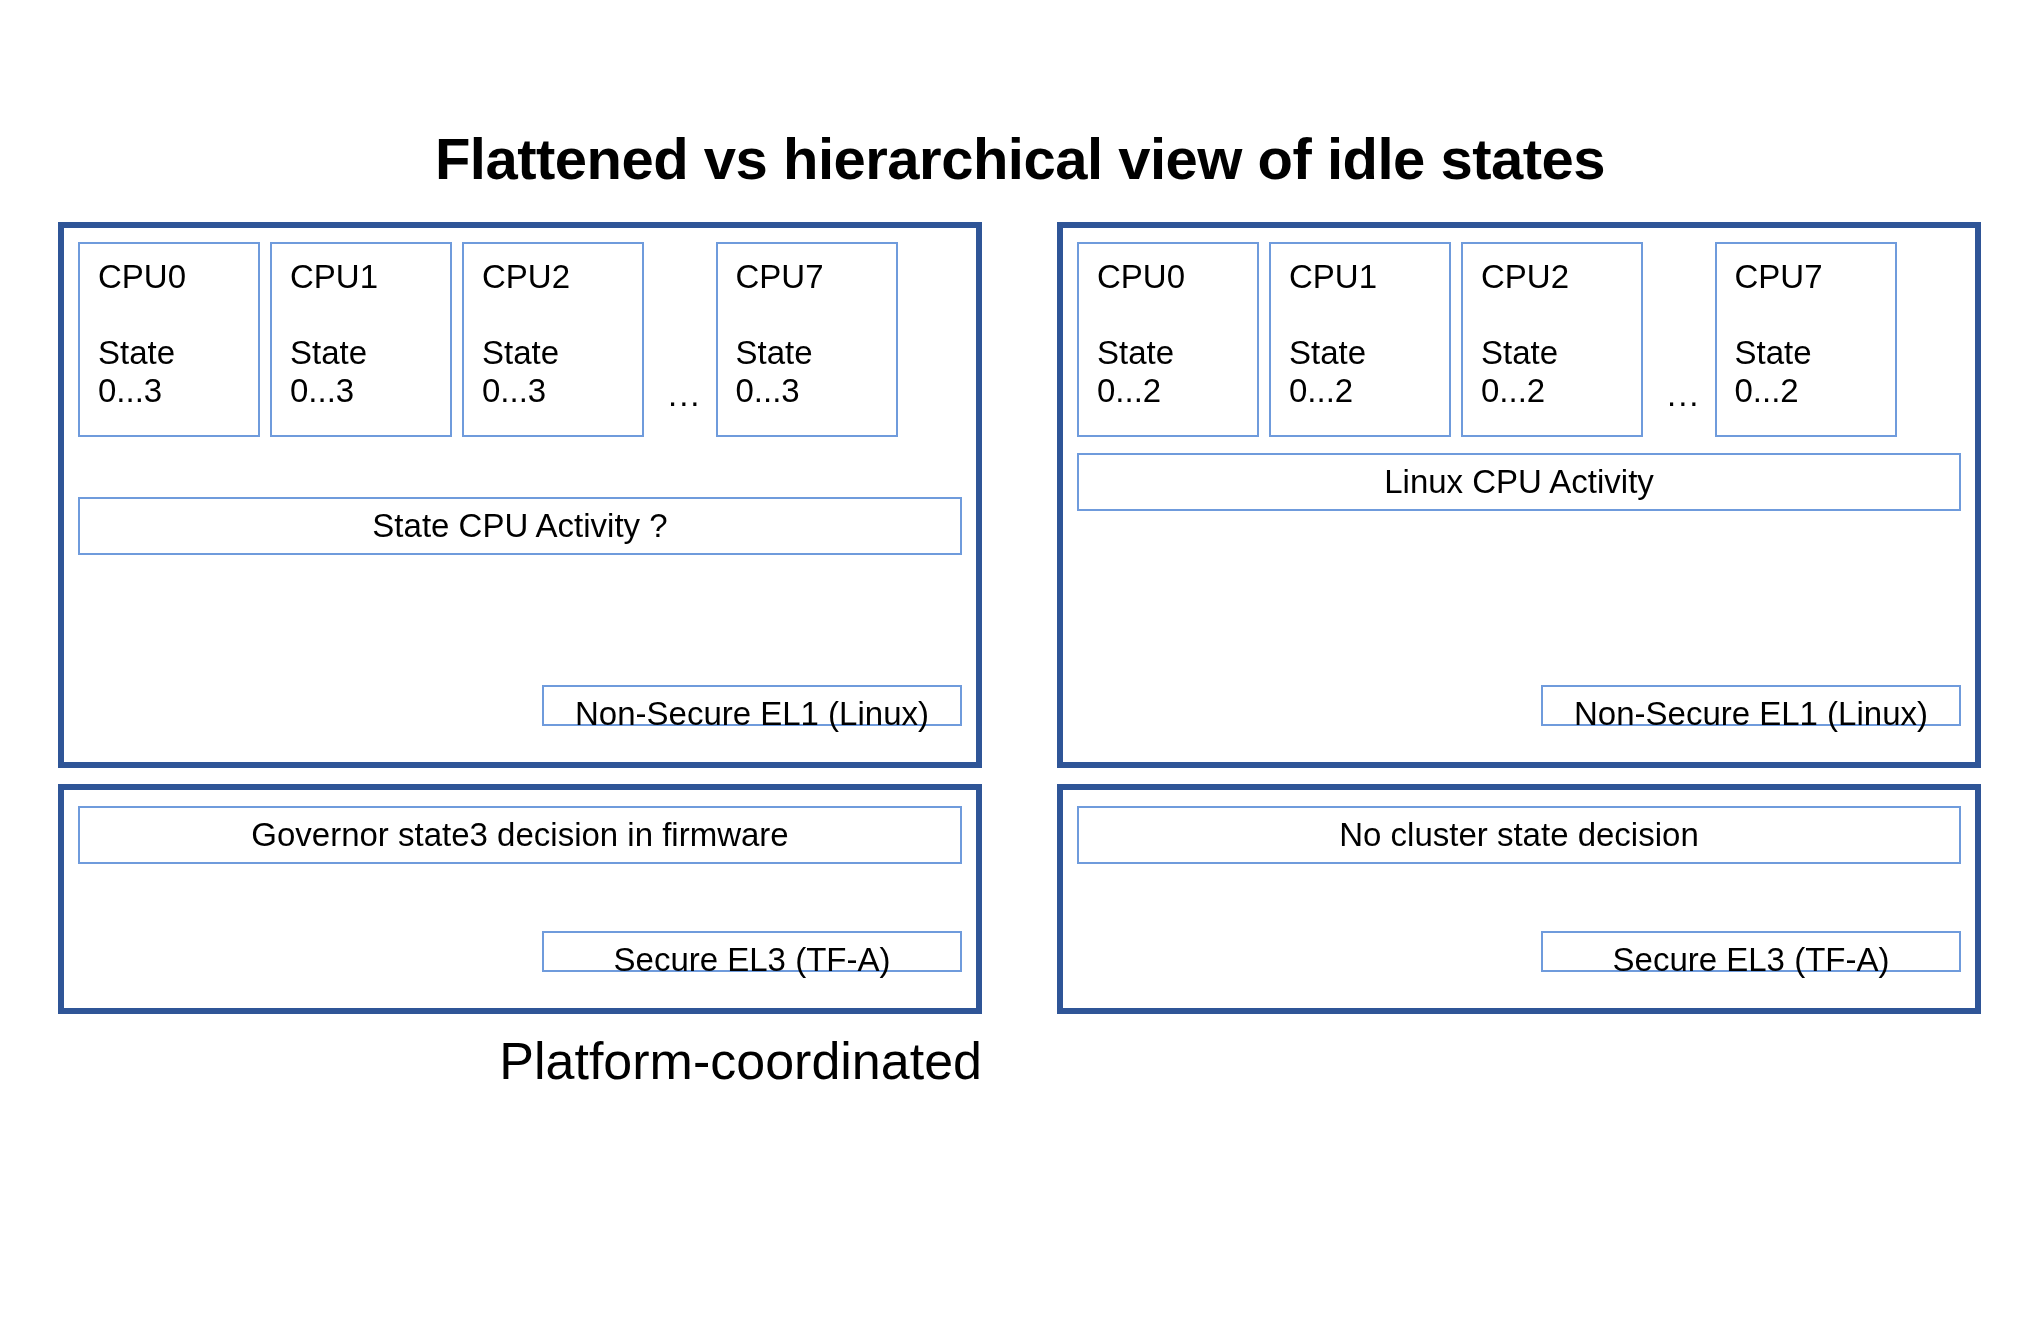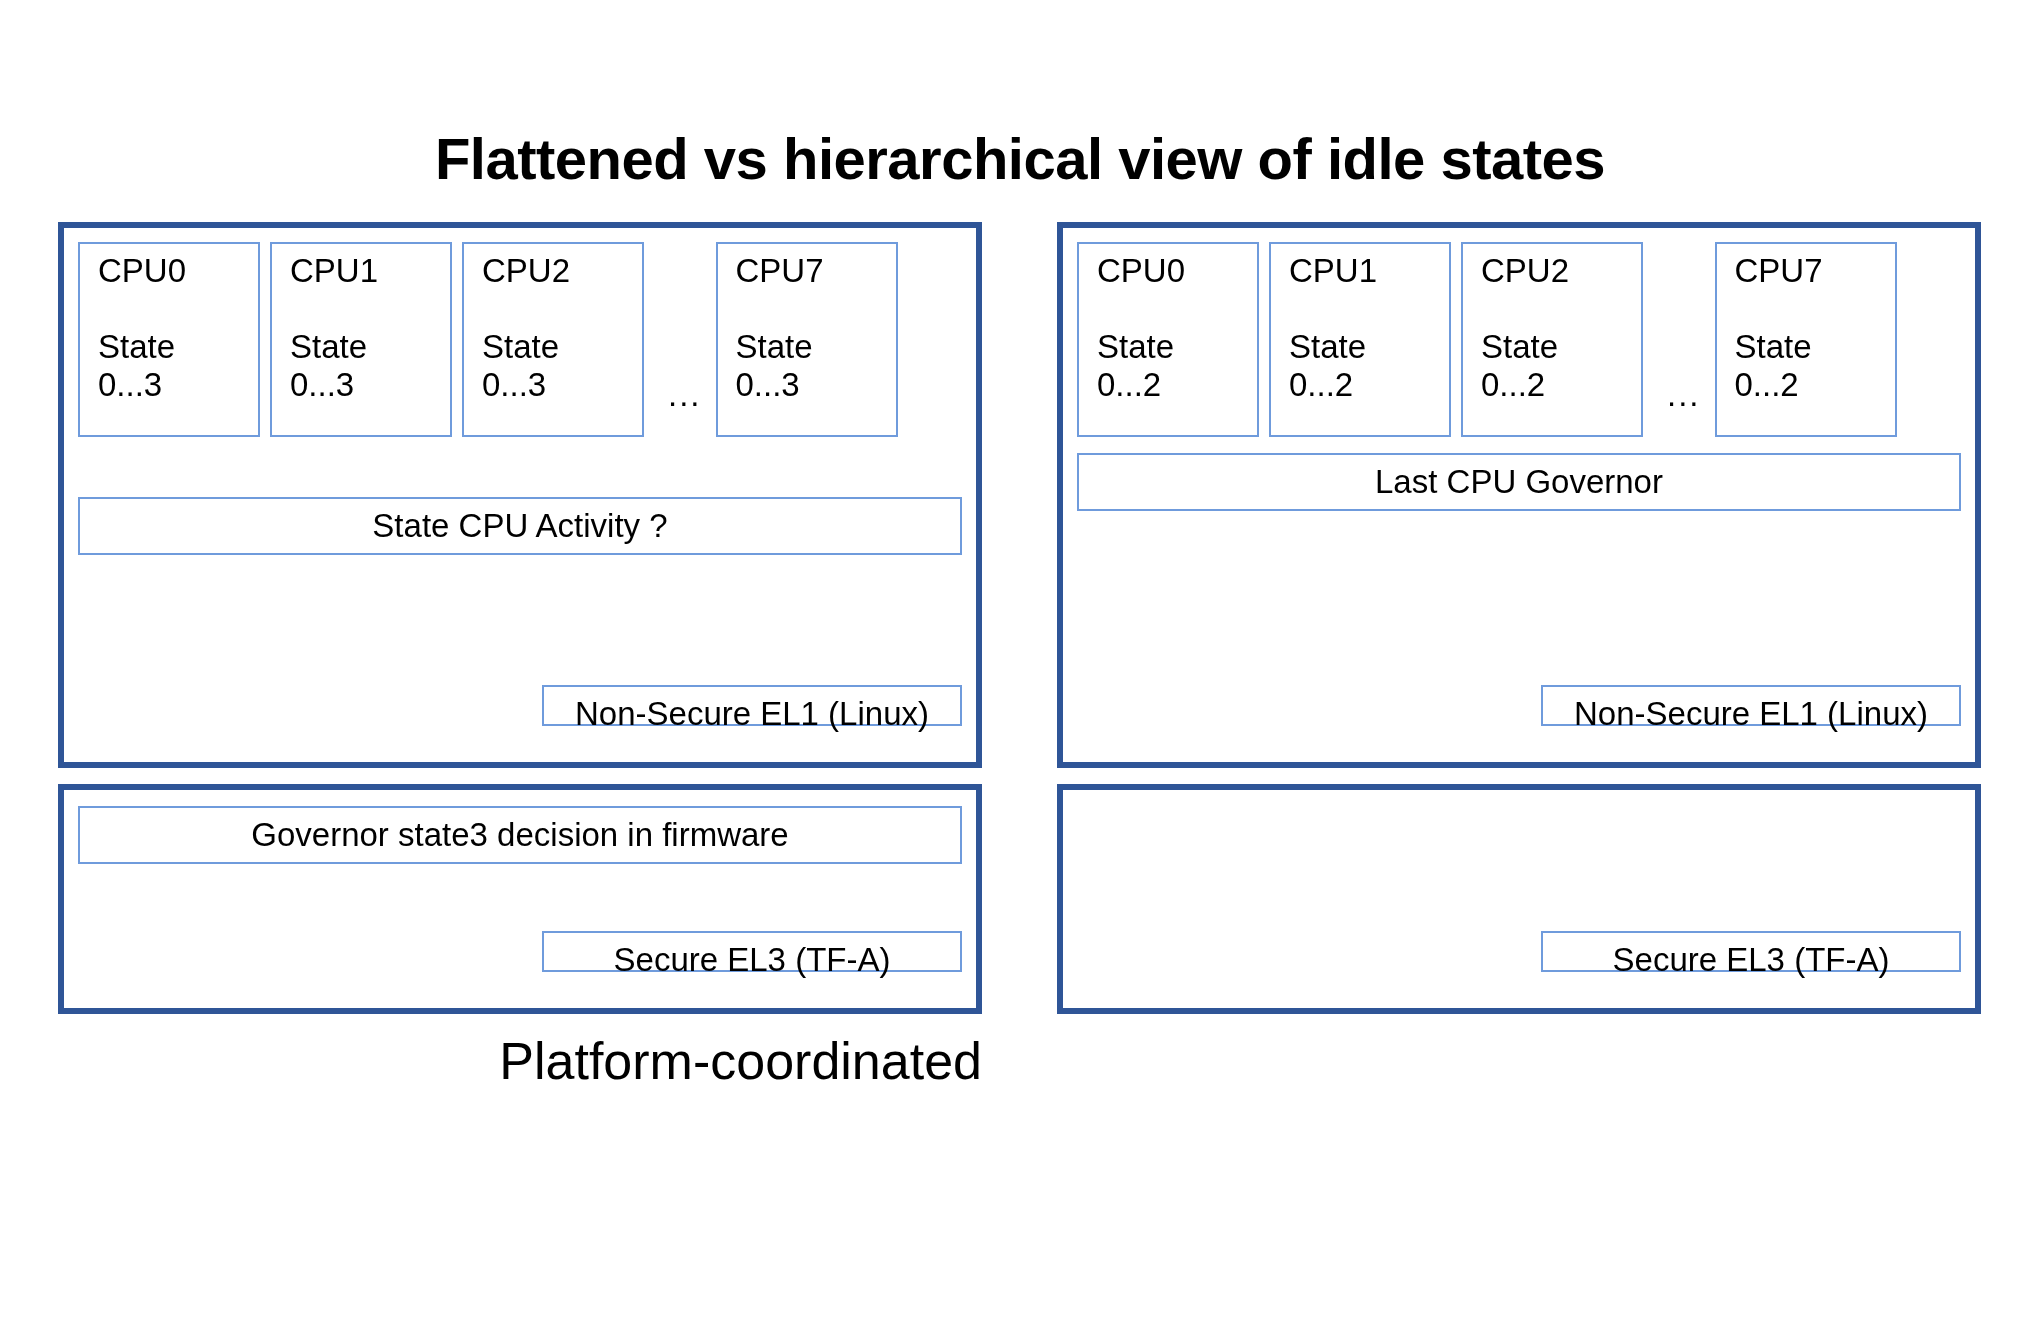--- a/index.html
+++ b/index.html
@@ -60,21 +60,21 @@
   .cpu-row {
     display: flex;
     align-items: flex-start;
     height: 195px;
   }
   .cpu-box {
     border: 2px solid #6f9bdc;
     box-sizing: border-box;
     width: 182px;
     height: 195px;
-    padding: 8px 0 0 18px;
+    padding: 14px 0 0 18px;
     background: #ffffff;
     margin-right: 10px;
   }
   .cpu-name {
     font-size: 33px;
     line-height: 38px;
   }
   .cpu-state {
     font-size: 33px;
     line-height: 38px;
@@ -211,23 +211,24 @@
 
       <div class="cpu-box last">
         <div class="cpu-name">CPU7</div>
         <div class="cpu-state">State
 0...2</div>
       </div>
 
     </div>
 
 
-    <div class="bar bar-activity-right">Last CPU Governor</div>
+    <div class="bar bar-activity-right">Linux CPU Activity</div>
 
     <div class="level-tag level-el1">Non-Secure EL1 (Linux)</div>
   </div>
 
   <div class="panel panel-fw">
+    <div class="bar bar-decision">No cluster state decision</div>
 
     <div class="level-tag level-el3">Secure EL3 (TF-A)</div>
   </div>
 
 </div>
 
 </body></html>

